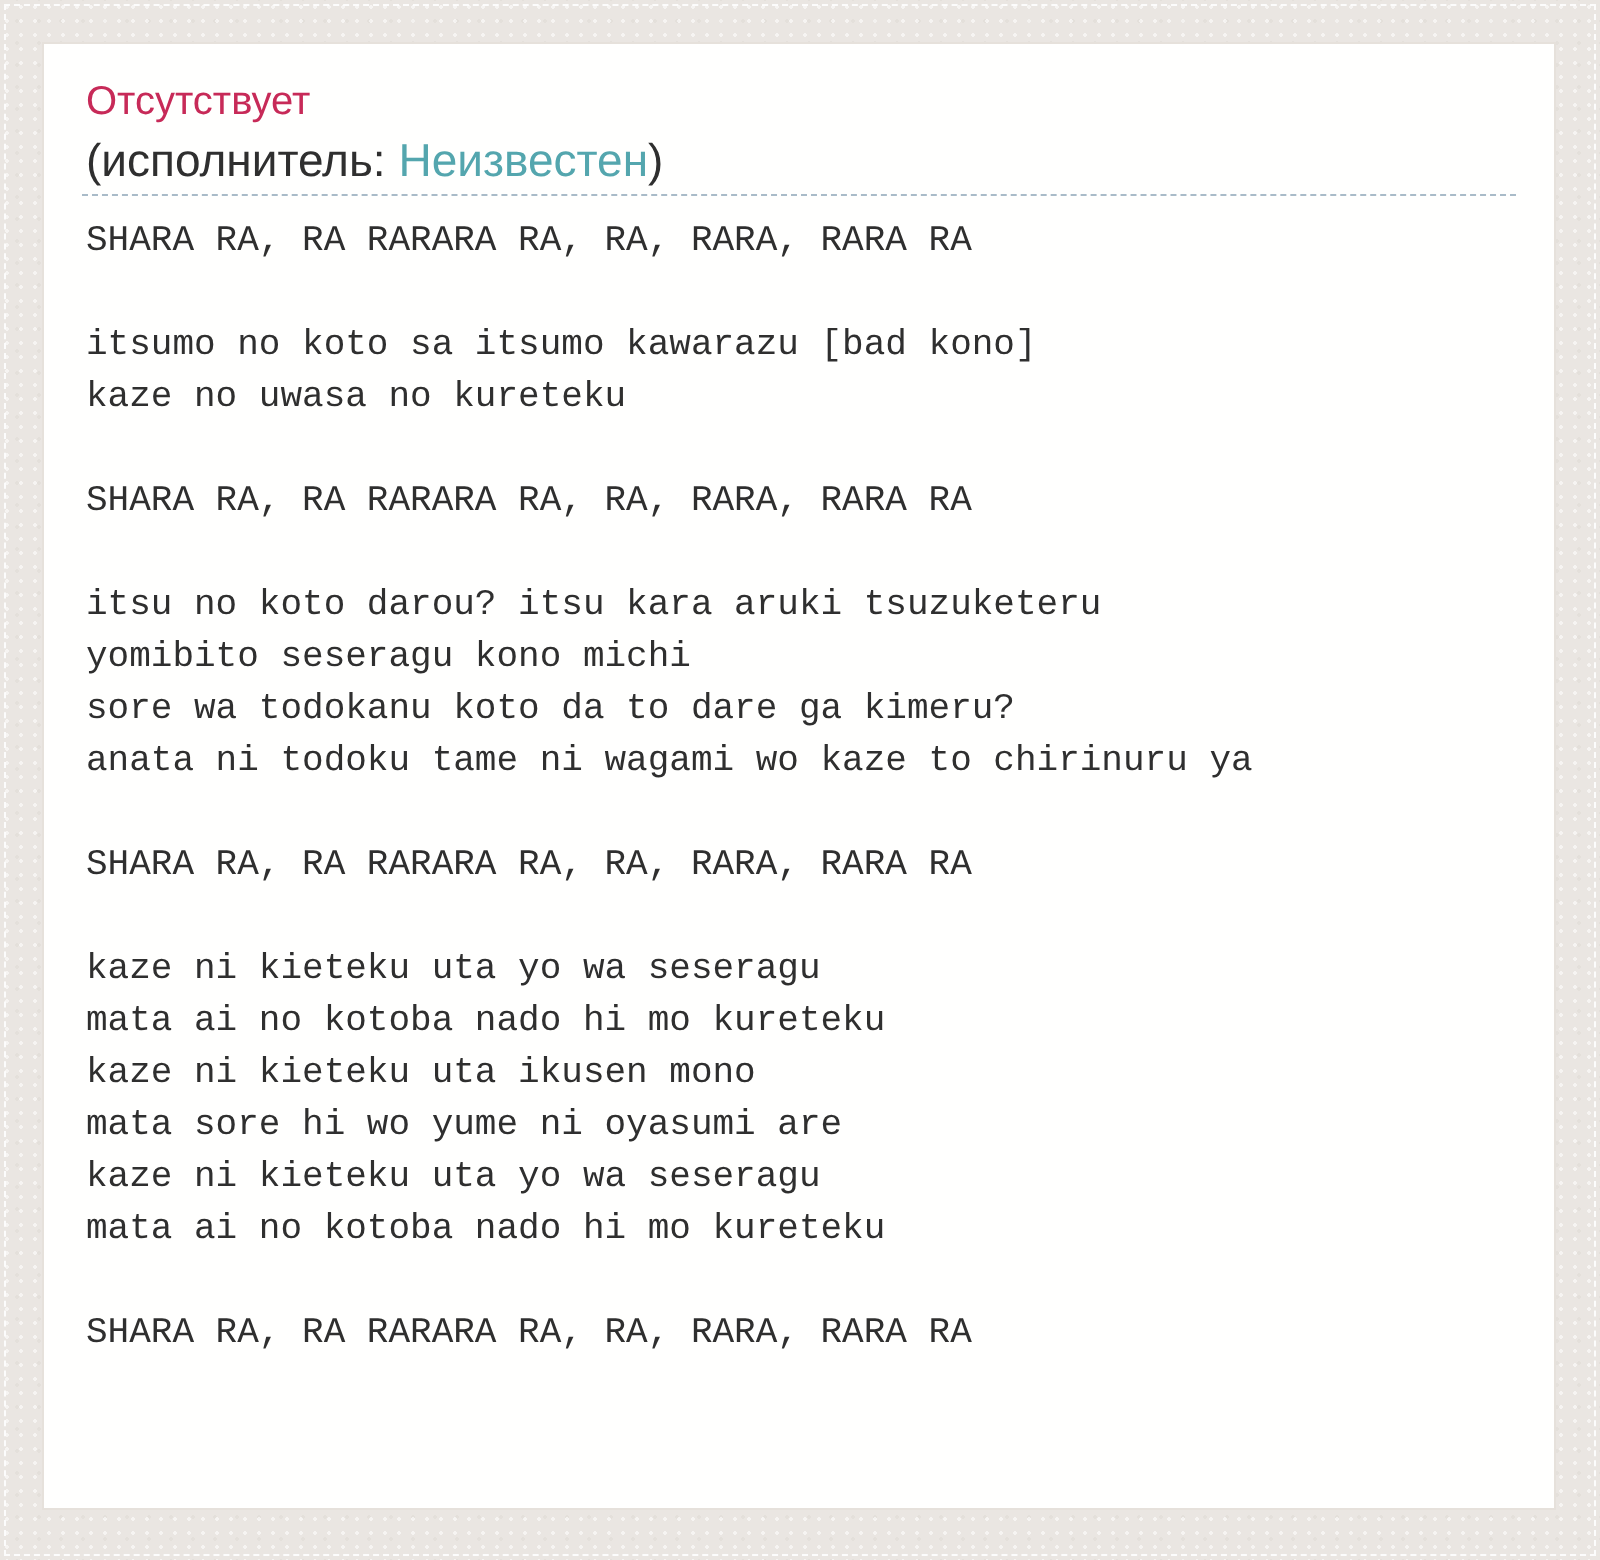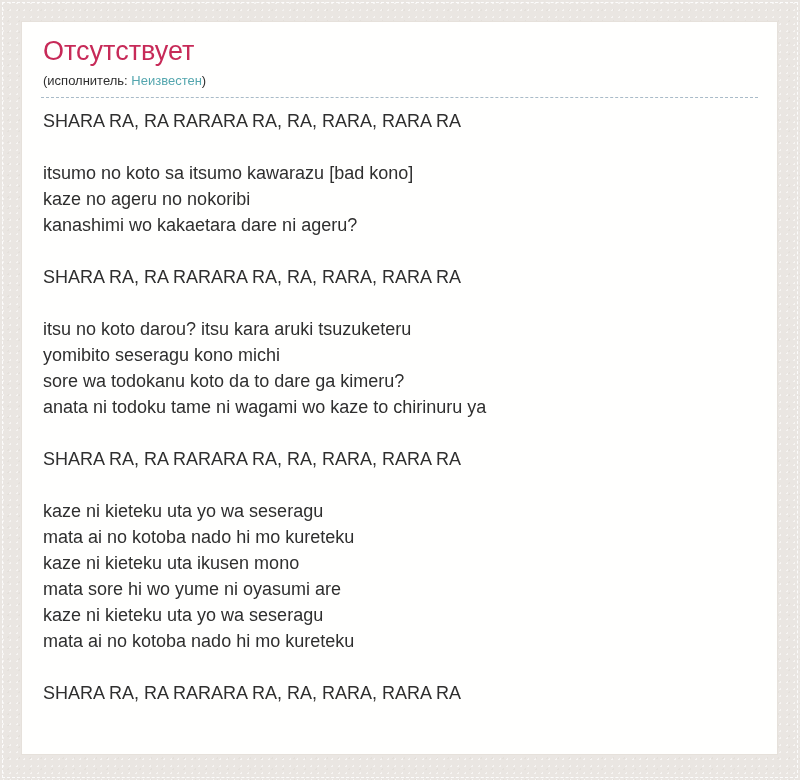--- a/index.html
+++ b/index.html
@@ -35,42 +35,43 @@
     background: #fffffe;
     border: 1px solid #e6e1db;
     padding: 12px 19px 0 19px;
   }
   .header {
     padding-bottom: 6px;
     border-bottom: 1px dashed #a9bbc8;
   }
   .song-title {
     margin: 2px 0 3px 2px;
-    font-size: 27px;
+    font-size: 20px;
     font-weight: 400;
     line-height: 31px;
     color: #c72a58;
   }
   .artist-line {
     margin-left: 2px;
-    font-size: 13px;
+    font-size: 23px;
     line-height: 21px;
     color: #2f2f2f;
   }
   .artist-link {
     color: #54a6ae;
     text-decoration: none;
     cursor: pointer;
   }
   .lyrics {
     margin-top: 10px;
     margin-left: 2px;
     font-size: 18px;
     line-height: 26px;
     color: #2f2f2f;
+    font-family: Liberation Mono, monospace;
   }
   .lyrics-line {
     min-height: 26px;
     white-space: pre-wrap;
   }
 </style>
 </head>
 <body>
 
 <div class="page-frame"></div>
@@ -78,22 +79,21 @@
 <div class="card">
   <div class="header">
     <h1 class="song-title">Отсутствует</h1>
     <div class="artist-line"><span>(исполнитель: </span><a class="artist-link">Неизвестен</a><span>)</span></div>
   </div>
 
   <div class="lyrics">
     <div class="lyrics-line">SHARA RA, RA RARARA RA, RA, RARA, RARA RA</div>
     <div class="lyrics-line"></div>
     <div class="lyrics-line">itsumo no koto sa itsumo kawarazu [bad kono]</div>
-    <div class="lyrics-line">kaze no ageru no nokoribi</div>
-    <div class="lyrics-line">kanashimi wo kakaetara dare ni ageru?</div>
+    <div class="lyrics-line">kaze no uwasa no kureteku</div>
     <div class="lyrics-line"></div>
     <div class="lyrics-line">SHARA RA, RA RARARA RA, RA, RARA, RARA RA</div>
     <div class="lyrics-line"></div>
     <div class="lyrics-line">itsu no koto darou? itsu kara aruki tsuzuketeru</div>
     <div class="lyrics-line">yomibito seseragu kono michi</div>
     <div class="lyrics-line">sore wa todokanu koto da to dare ga kimeru?</div>
     <div class="lyrics-line">anata ni todoku tame ni wagami wo kaze to chirinuru ya</div>
     <div class="lyrics-line"></div>
     <div class="lyrics-line">SHARA RA, RA RARARA RA, RA, RARA, RARA RA</div>
     <div class="lyrics-line"></div>

